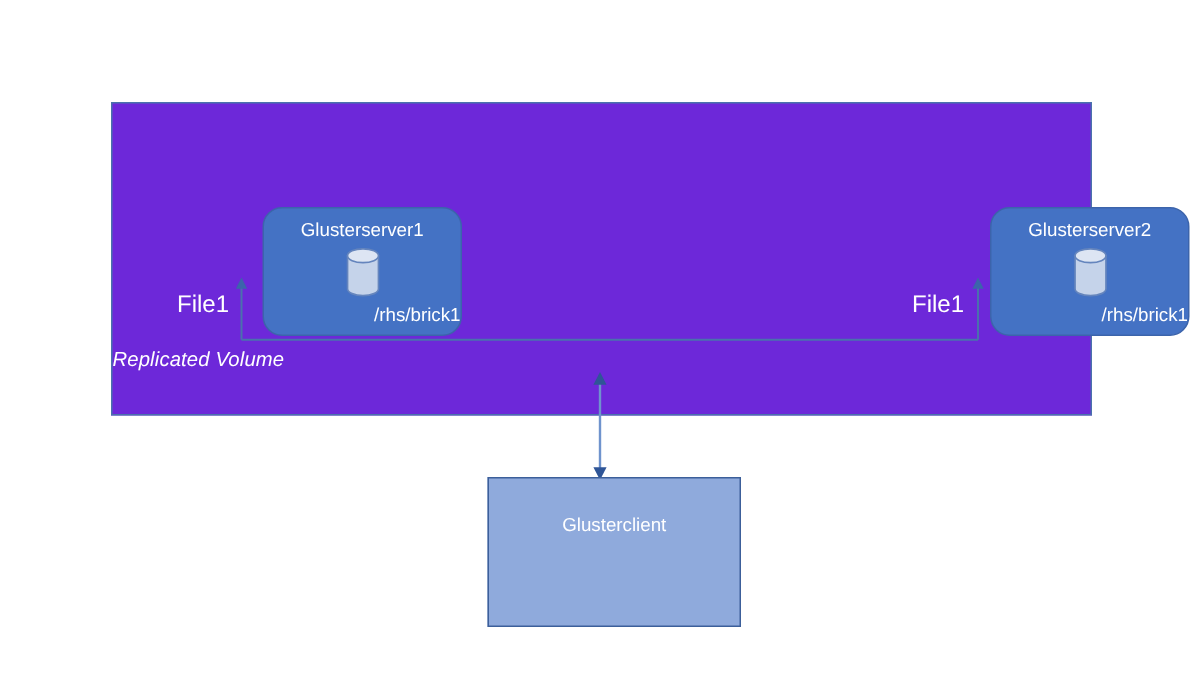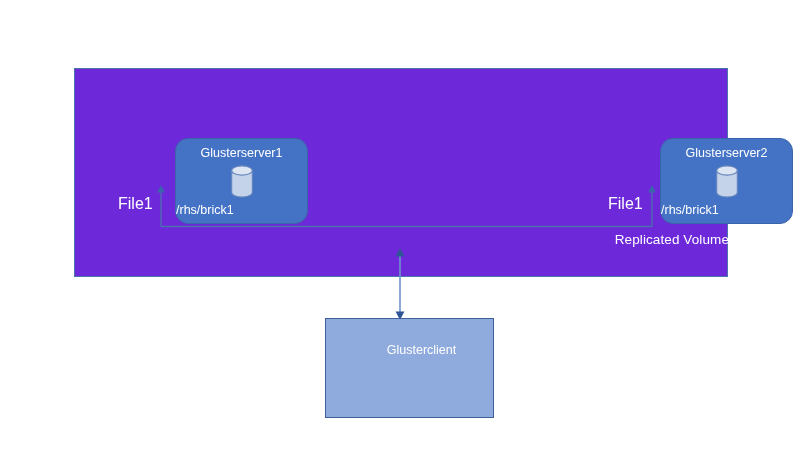--- a/index.html
+++ b/index.html
@@ -34,25 +34,26 @@
     border: 1.2px solid #4a72ad;
     box-sizing: border-box;
     margin-top: 28px;
   }
 
   .volume-label {
     position: absolute;
     left: 0;
     top: 163px;
     width: 654px;
-    text-align: right;
+    text-align: left;
     color: #ffffff;
     font-size: 13.5px;
     letter-spacing: 0.1px;
     white-space: nowrap;
+    font-style: italic;
   }
 
   
   .server-box {
     position: absolute;
     width: 133px;
     height: 86px;
     background: #4472c4;
     border: 1.2px solid #3c64ab;
     border-radius: 13px;
@@ -70,21 +71,21 @@
     color: #ffffff;
     font-size: 12.5px;
     white-space: nowrap;
   }
 
   .server-path {
     position: absolute;
     left: 0;
     bottom: 6px;
     width: 100%;
-    text-align: left;
+    text-align: right;
     color: #ffffff;
     font-size: 12.5px;
     white-space: nowrap;
   }
 
   
   .cyl {
     position: absolute;
     left: 50%;
     top: 26px;
@@ -117,21 +118,21 @@
     left: 325px;
     top: 318px;
     width: 169px;
     height: 100px;
     background: #8faadc;
     border: 1.3px solid #3c5f9a;
     box-sizing: border-box;
   }
   .client-title {
     position: absolute;
-    left: 12px;
+    left: 0;
     top: 24px;
     width: 100%;
     text-align: center;
     color: #ffffff;
     font-size: 12.5px;
     white-space: nowrap;
   }
   .client-mount {
     position: absolute;
     left: 0;

